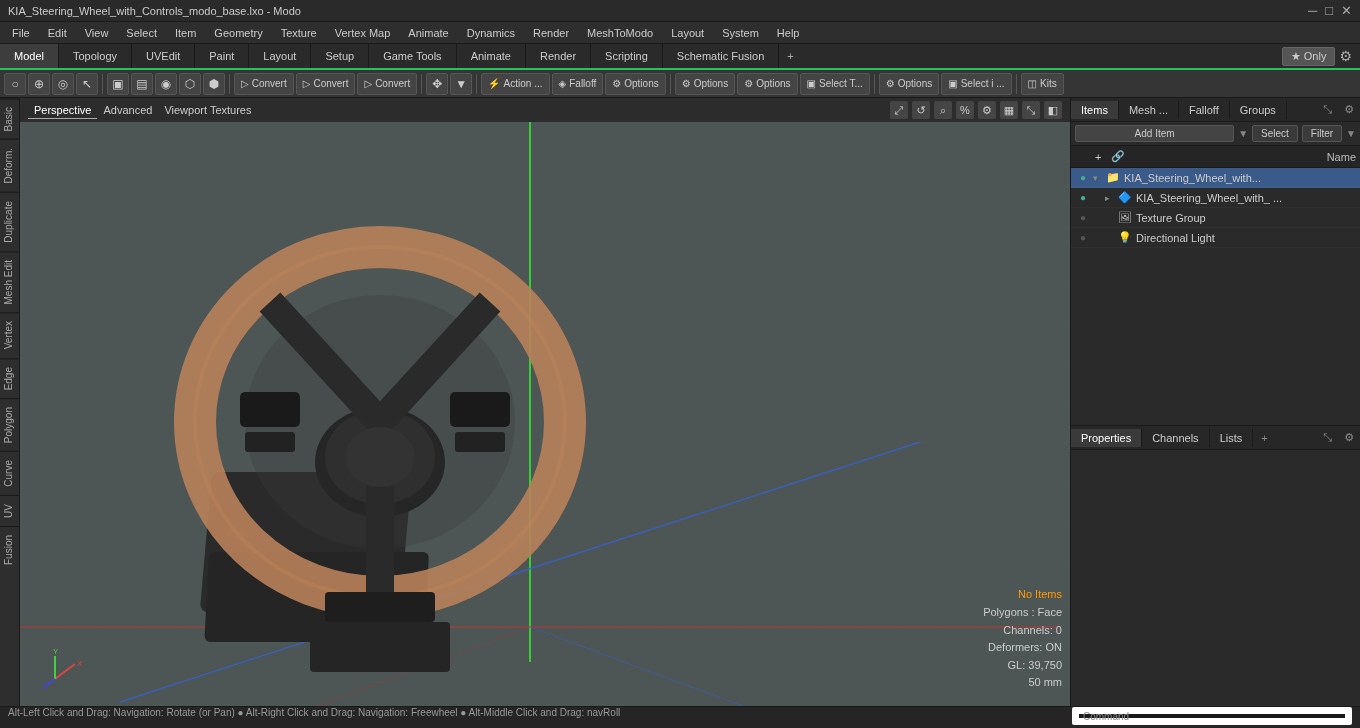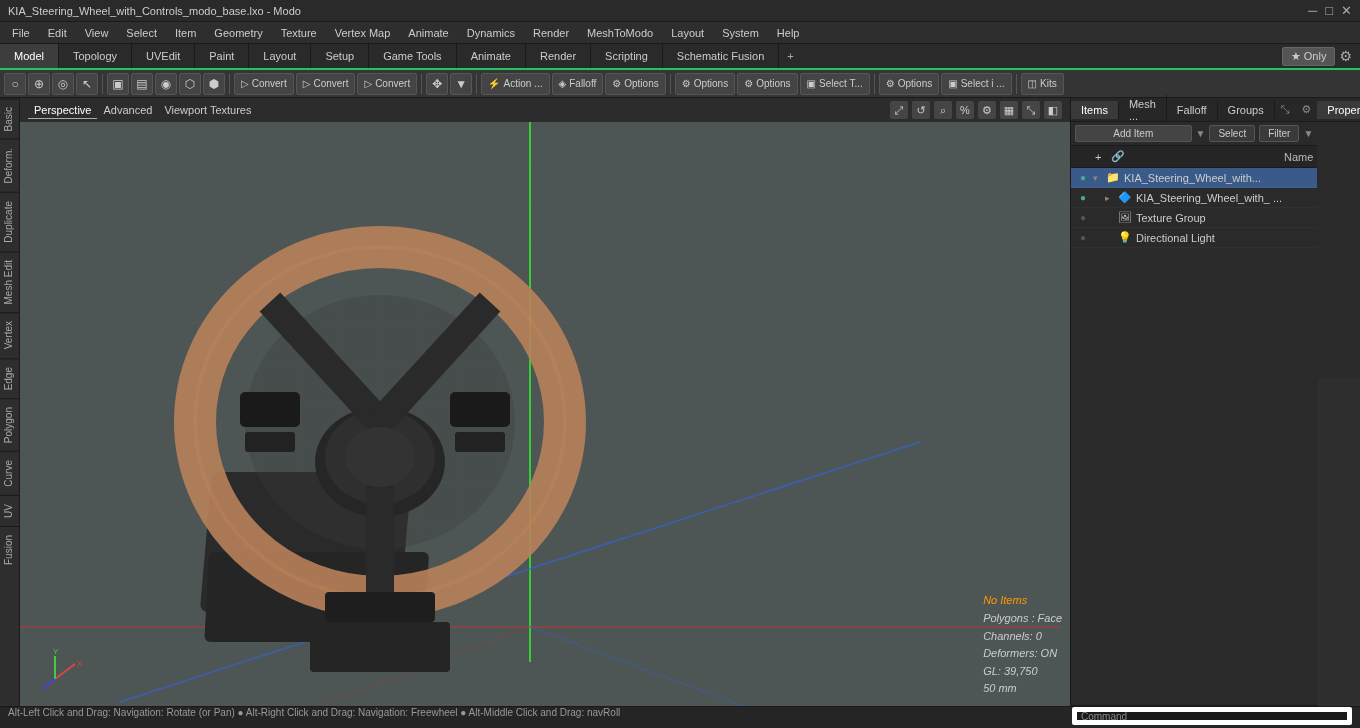--- a/index.html
+++ b/index.html
@@ -41,28 +41,28 @@
     #viewport-header { display: flex; align-items: center; height: 24px; background: rgba(0,0,0,0.4); padding: 0 8px; position: absolute; top: 0; left: 0; right: 0; z-index: 10; }
     #viewport-header .vp-tab { color: #ccc; cursor: pointer; font-size: 11px; padding: 2px 6px; }
     #viewport-header .vp-tab.active { color: #fff; border-bottom: 1px solid #aaa; }
     #viewport-header .vp-controls { margin-left: auto; display: flex; gap: 4px; }
     #viewport-header .vp-ctrl-btn { width: 18px; height: 18px; display: flex; align-items: center; justify-content: center; background: rgba(80,80,80,0.7); border-radius: 2px; cursor: pointer; color: #ccc; font-size: 11px; }
 
     
     #canvas-area { position: absolute; top: 24px; left: 0; right: 0; bottom: 0; background: #4d5555; }
 
     
-    #viewport-info { position: absolute; bottom: 8px; right: 8px; text-align: left; color: #ccc; font-size: 11px; line-height: 1.6; font-style: italic; }
+    #viewport-info { position: absolute; bottom: 14px; right: 8px; text-align: right; color: #ccc; font-size: 11px; line-height: 1.6; }
     #viewport-info .no-items { color: #f90; }
 
     
     #axis-indicator { position: absolute; bottom: 12px; left: 20px; width: 50px; height: 50px; }
 
     
-    #right-panel { width: 290px; background: #2e2e2e; border-left: 1px solid #1a1a1a; display: flex; flex-direction: row; }
+    #right-panel { width: 290px; background: #2e2e2e; border-left: 1px solid #1a1a1a; display: flex; flex-direction: column; }
 
     
     #items-panel { flex: 1; display: flex; flex-direction: column; border-bottom: 1px solid #1a1a1a; }
     #items-tabs { display: flex; align-items: center; height: 24px; background: #272727; border-bottom: 1px solid #1a1a1a; }
     #items-tabs .items-tab { padding: 3px 10px; color: #ccc; cursor: pointer; font-size: 11px; border-right: 1px solid #1a1a1a; }
     #items-tabs .items-tab.active { background: #3a3a3a; color: #fff; }
     #items-toolbar { display: flex; align-items: center; height: 24px; background: #2a2a2a; border-bottom: 1px solid #1a1a1a; padding: 0 4px; gap: 4px; }
     #items-toolbar .add-item-btn { flex: 1; padding: 2px 6px; background: #444; border: 1px solid #555; border-radius: 2px; cursor: pointer; color: #ccc; font-size: 10px; text-align: center; }
     #items-toolbar .it-btn { padding: 2px 8px; background: #3a3a3a; border: 1px solid #555; border-radius: 2px; cursor: pointer; color: #ccc; font-size: 10px; }
     #items-header { display: flex; align-items: center; height: 22px; background: #252525; border-bottom: 1px solid #1a1a1a; padding: 0 4px; }
@@ -82,21 +82,21 @@
     #props-panel { height: 280px; display: flex; flex-direction: column; }
     #props-tabs { display: flex; align-items: center; height: 24px; background: #272727; border-bottom: 1px solid #1a1a1a; }
     #props-tabs .props-tab { padding: 3px 10px; color: #ccc; cursor: pointer; font-size: 11px; border-right: 1px solid #1a1a1a; }
     #props-tabs .props-tab.active { background: #3a3a3a; color: #fff; }
     #props-tabs .props-tab-plus { padding: 3px 6px; color: #888; cursor: pointer; margin-left: 2px; }
     #props-content { flex: 1; background: #2a2a2a; padding: 8px; }
 
     
     #statusbar { display: flex; align-items: flex-start; height: 22px; background: #252525; border-top: 1px solid #1a1a1a; padding: 0 8px; gap: 4px; }
     #statusbar .status-text { color: #999; font-size: 10px; flex: 1; }
-    #statusbar .cmd-input-wrapper { display: flex; align-items: center; background: #1a1a1a; border: 5px solid #ffffff; border-radius: 2px; height: 18px; width: 280px; }
+    #statusbar .cmd-input-wrapper { display: flex; align-items: center; background: #1a1a1a; border: 7px solid #ffffff; border-radius: 2px; height: 18px; width: 280px; }
     #statusbar .cmd-label { color: #888; font-size: 10px; padding: 0 4px; }
     #statusbar .cmd-input { background: transparent; border: none; color: #ccc; font-size: 10px; outline: none; flex: 1; padding: 0 4px; }
 
     
     #model-svg { width: 580px; height: 520px; }
   </style>
 </head>
 <body>
 
 <div id="titlebar">

